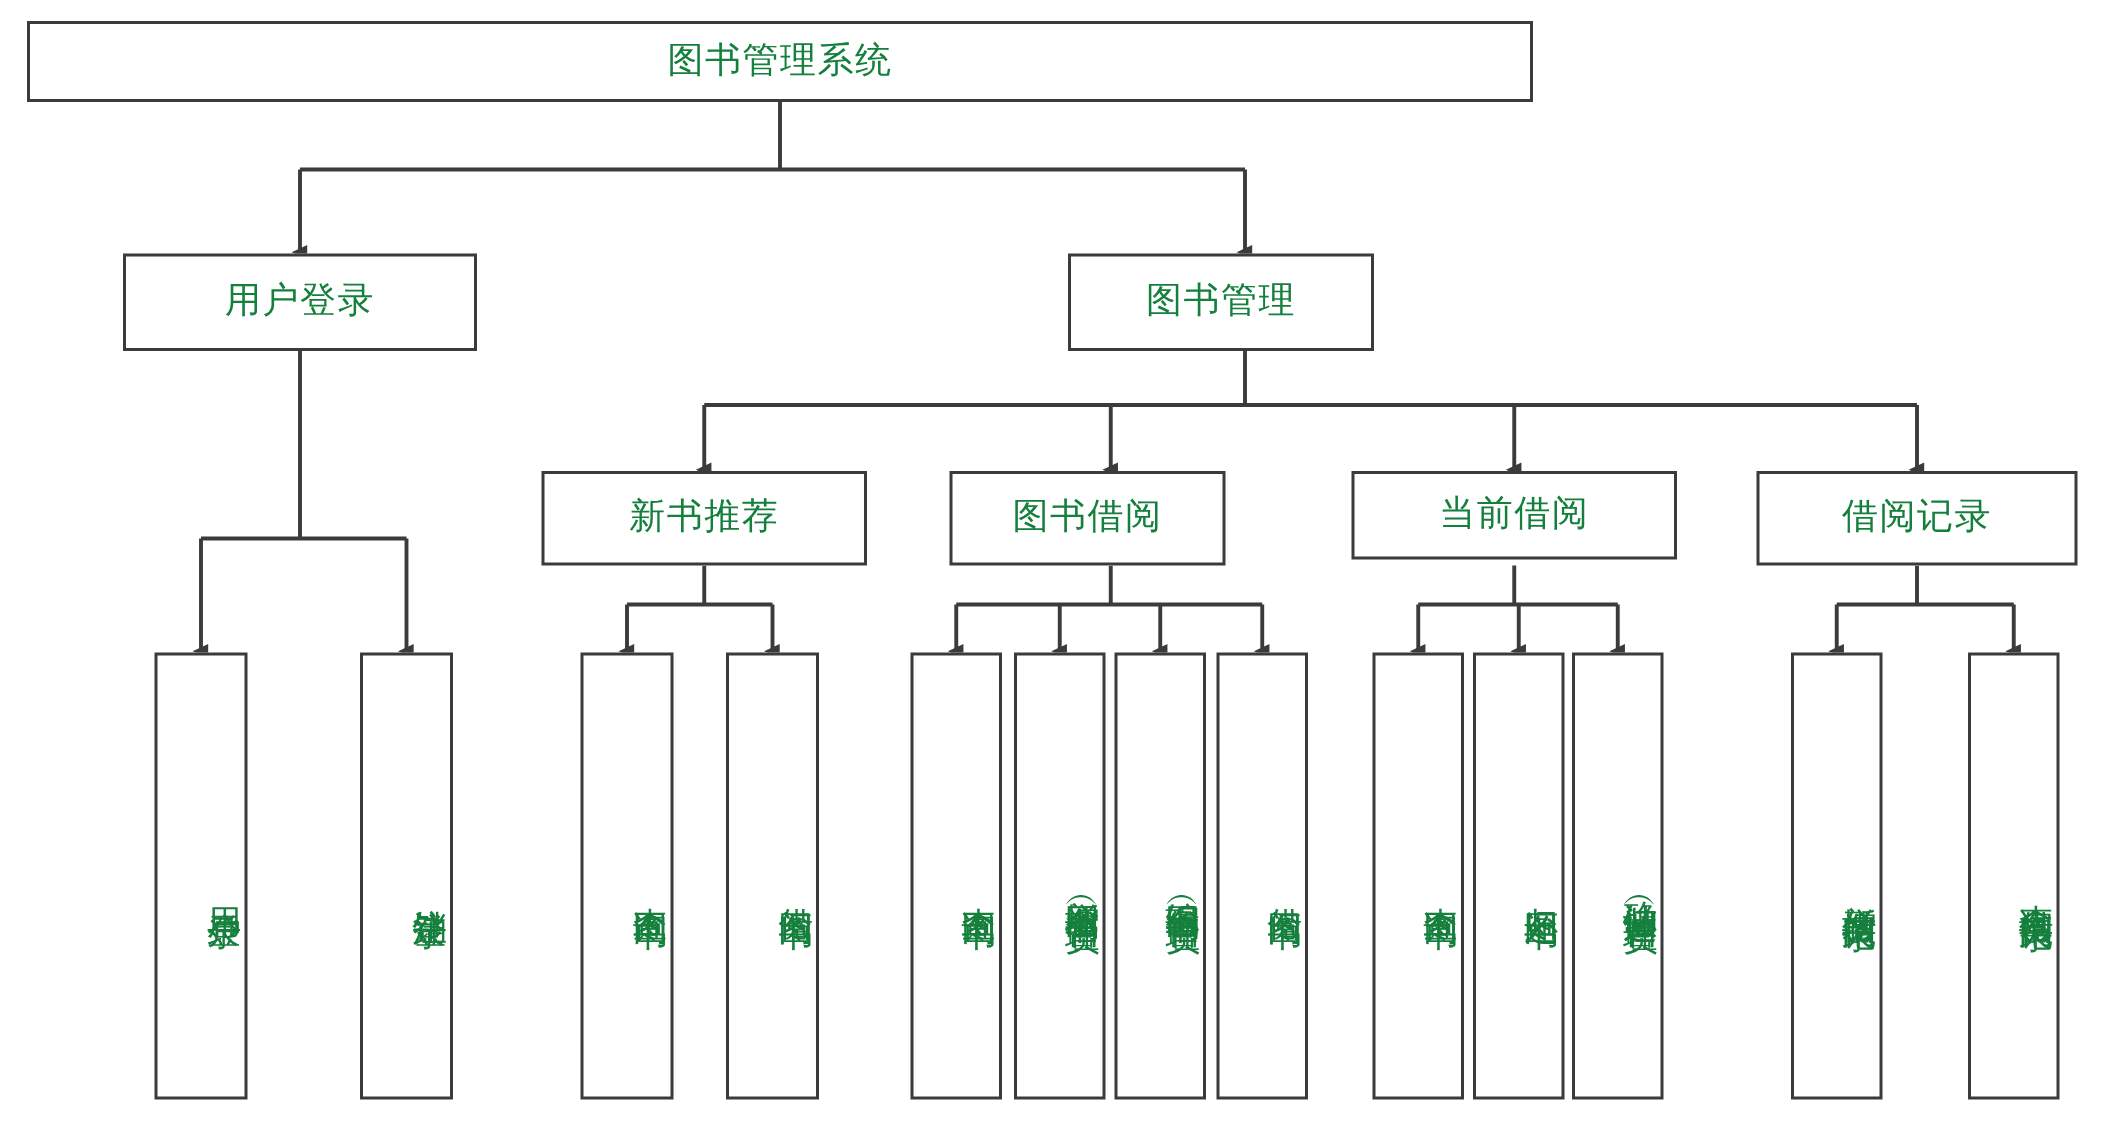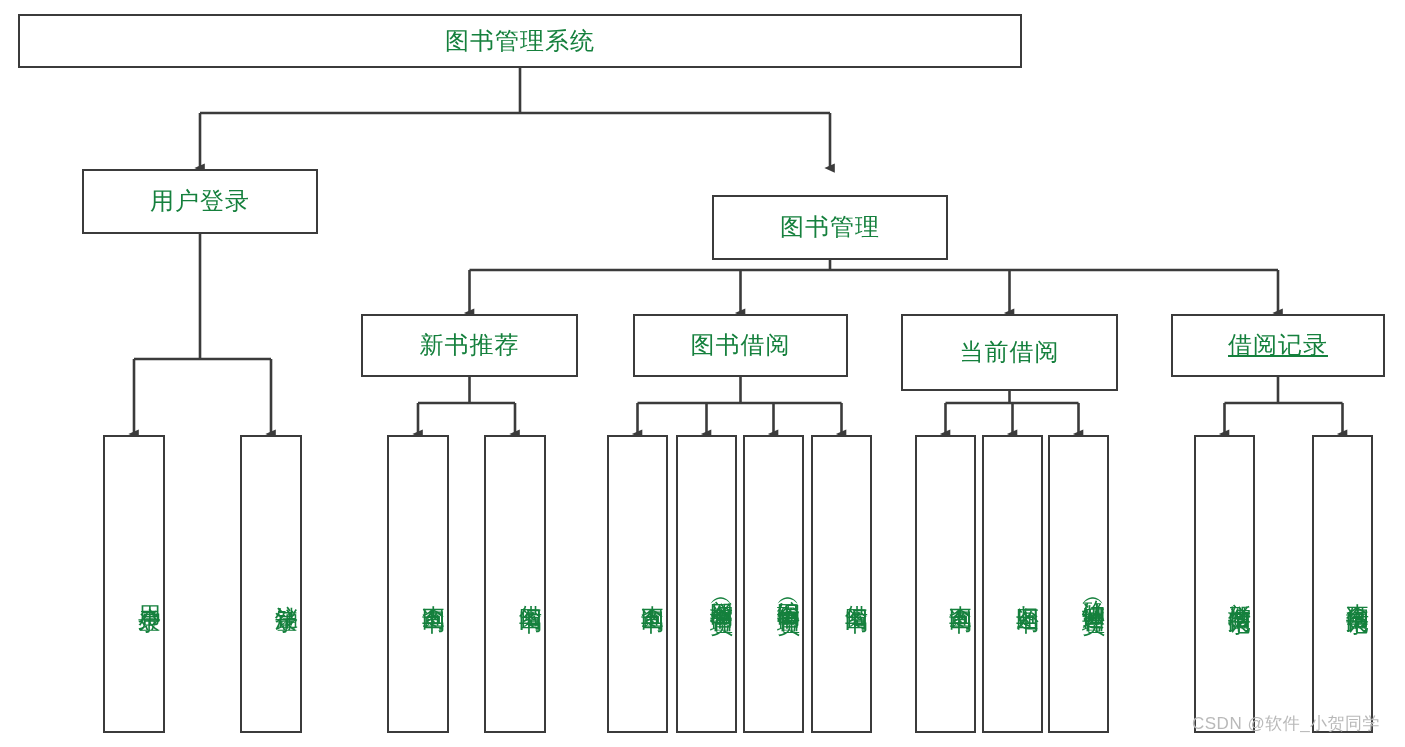--- a/index.html
+++ b/index.html
@@ -110,33 +110,33 @@
       </g>
   </svg>
 
   <div id="node-layer">
       <div class="node horiz" style="left: 18px; top: 14px; width: 1004px; height: 54px;">
         <span class="label">图书管理系统</span>
       </div>
       <div class="node horiz" style="left: 82px; top: 169px; width: 236px; height: 65px;">
         <span class="label">用户登录</span>
       </div>
-      <div class="node horiz" style="left: 712px; top: 169px; width: 236px; height: 65px; margin-top: 26px;">
+      <div class="node horiz" style="left: 712px; top: 169px; width: 204px; height: 65px;">
         <span class="label">图书管理</span>
       </div>
       <div class="node horiz" style="left: 361px; top: 314px; width: 217px; height: 63px; text-align: center;">
         <span class="label">新书推荐</span>
       </div>
-      <div class="node horiz" style="left: 633px; top: 314px; width: 215px; height: 63px;">
+      <div class="node horiz" style="left: 633px; top: 314px; width: 184px; height: 63px;">
         <span class="label">图书借阅</span>
       </div>
-      <div class="node horiz" style="left: 901px; top: 314px; width: 217px; height: 77px;">
+      <div class="node horiz" style="left: 901px; top: 314px; width: 217px; height: 59px;">
         <span class="label">当前借阅</span>
       </div>
-      <div class="node horiz" style="left: 1171px; top: 314px; width: 214px; height: 63px; text-decoration: underline;">
+      <div class="node horiz" style="left: 1171px; top: 314px; width: 214px; height: 63px;">
         <span class="label">借阅记录</span>
       </div>
       <div class="node vert" style="left: 103px; top: 435px; width: 62px; height: 298px;">
         <span class="label">用户登录</span>
       </div>
       <div class="node vert" style="left: 240px; top: 435px; width: 62px; height: 298px;">
         <span class="label">注销登录</span>
       </div>
       <div class="node vert" style="left: 387px; top: 435px; width: 62px; height: 298px;">
         <span class="label">查询图书</span>
@@ -166,14 +166,13 @@
         <span class="label">确认归还（管理员）</span>
       </div>
       <div class="node vert" style="left: 1194px; top: 435px; width: 61px; height: 298px;">
         <span class="label">新增借阅记录</span>
       </div>
       <div class="node vert" style="left: 1312px; top: 435px; width: 61px; height: 298px;">
         <span class="label">查询借阅记录</span>
       </div>
     </div>
 
-  <div class="watermark" style="left: 1192px; top: 712px;">CSDN @软件_小贺同学</div>
 </div>
 
 </body></html>

